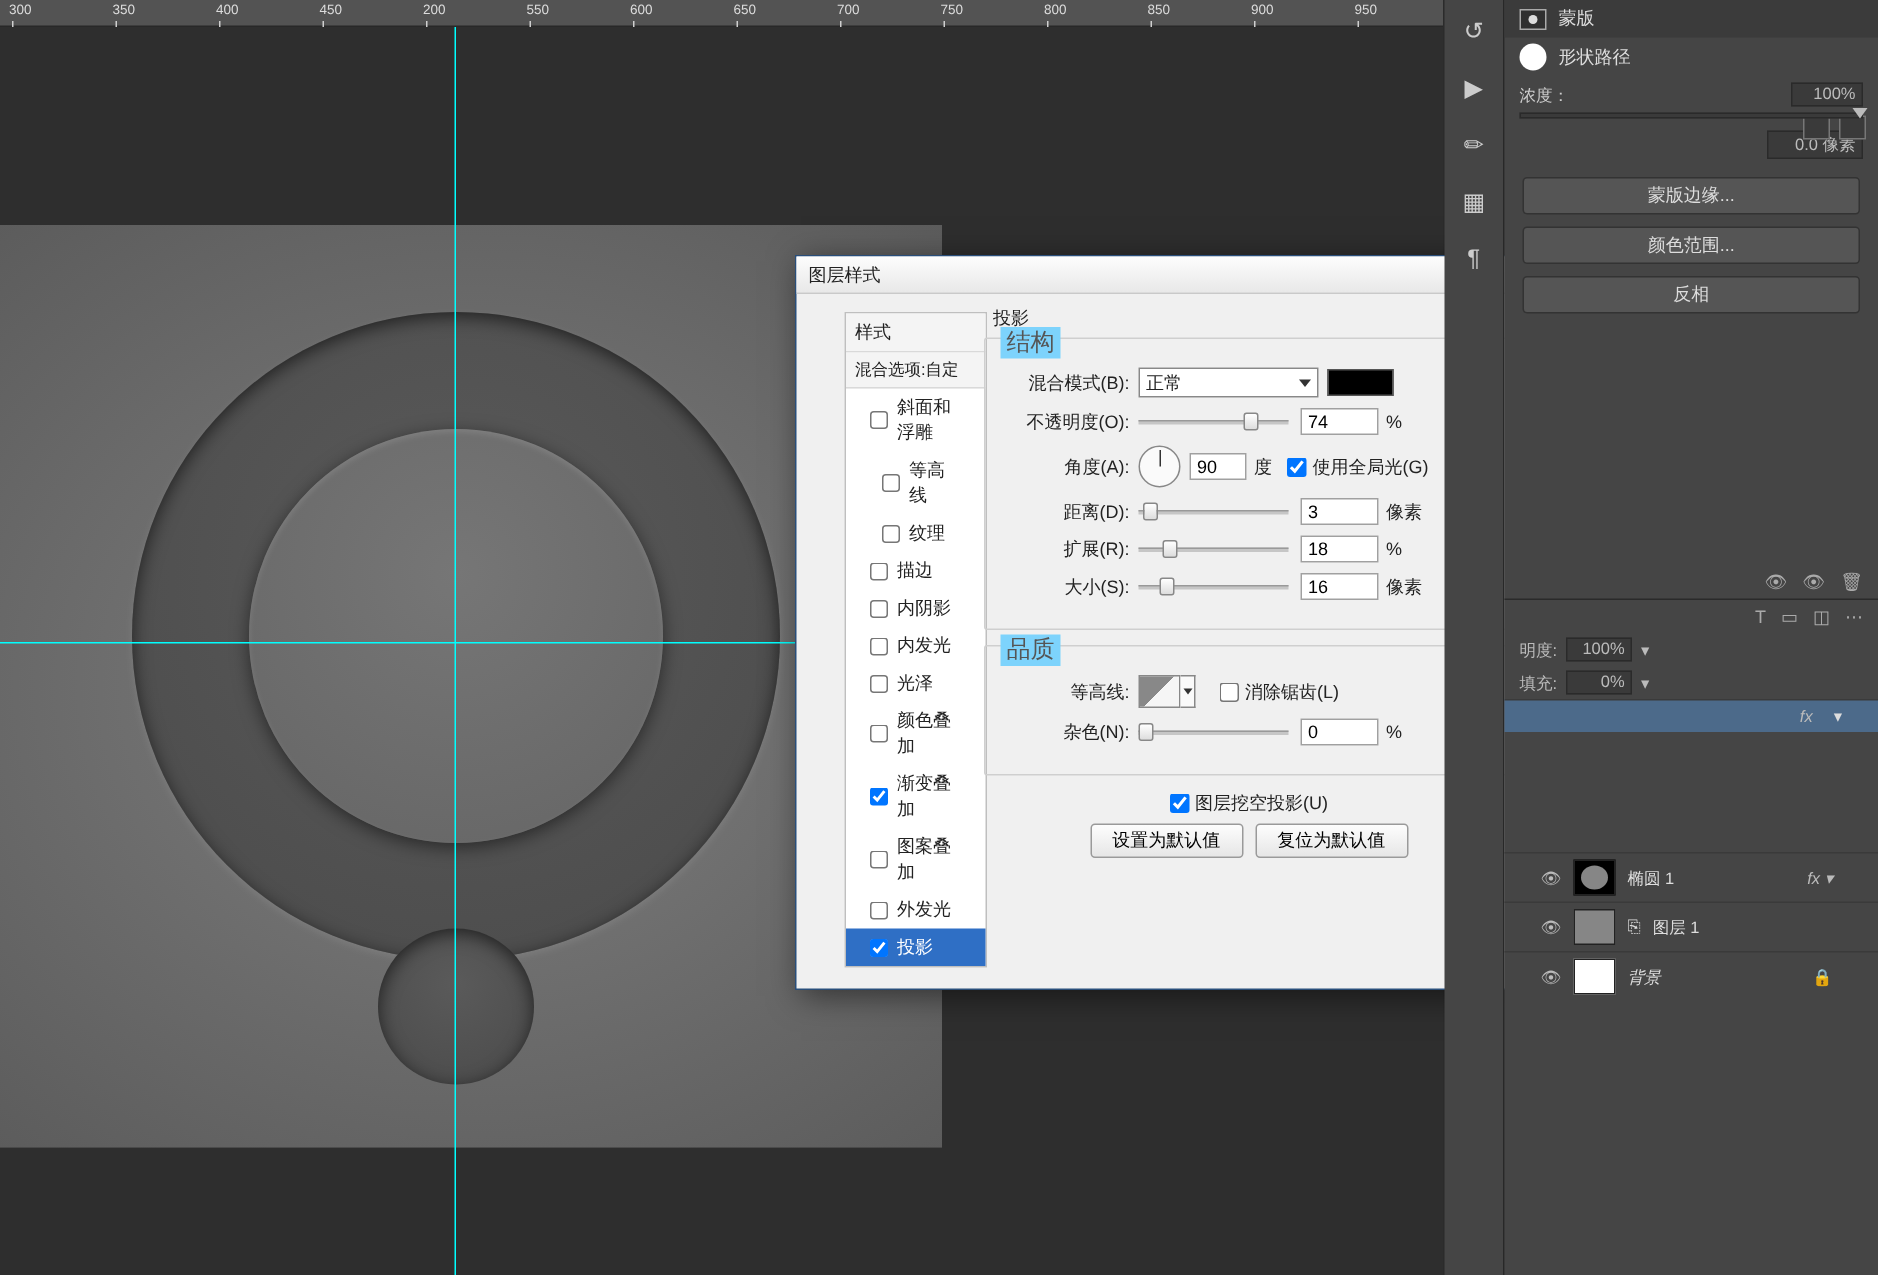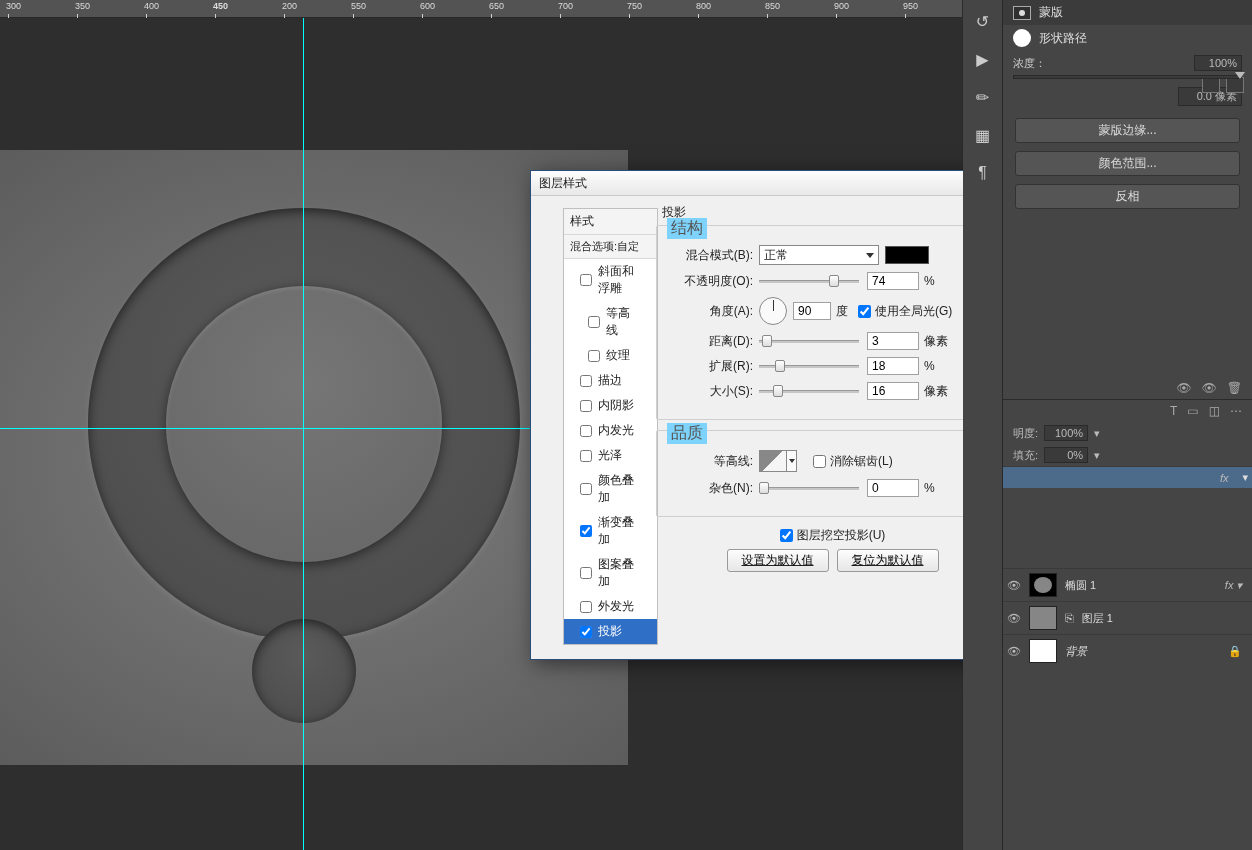--- a/index.html
+++ b/index.html
@@ -58,21 +58,21 @@
 .row .unit { margin-left: 5px; color: #222; }
 .slider { width: 100px; height: 14px; margin-right: 8px; position: relative; }
 .slider::before { content:""; position:absolute; left:0; right:0; top:6px; height:2px; background:#c6c6c6; border-top:1px solid #999; }
 .slider .thumb { position:absolute; top:1px; width:10px; height:12px; background:linear-gradient(#fff,#ddd); border:1px solid #888; border-radius:2px; }
 .select { display:inline-flex; align-items:center; border:1px solid #888; height:20px; width:120px; background:#fff; padding:0 4px; justify-content:space-between; }
 .select .arrow { width:0; height:0; border-left:4px solid transparent; border-right:4px solid transparent; border-top:5px solid #333; }
 .color-swatch { width: 44px; height: 18px; background:#000; border:1px solid #555; margin-left:6px; }
 .angle-dial { width: 28px; height: 28px; border: 1px solid #888; border-radius: 50%; position: relative; background:#fafafa; margin-right:6px; }
 .angle-dial::after { content:""; position:absolute; left:50%; top:2px; width:1px; height:11px; background:#333; }
 .chk { display:inline-flex; align-items:center; gap:4px; }
-.btn-row { display:flex; gap:8px; justify-content:center; margin-top:4px;text-decoration:underline; }
+.btn-row { display:flex; gap:8px; justify-content:center; margin-top:4px; }
 .small-btn { padding: 2px 14px; background: linear-gradient(#fdfdfd,#e6e6e6); border:1px solid #9a9a9a; border-radius:3px; font-size:12px; }
 .contour-thumb { width: 28px; height: 22px; border:1px solid #888; background: linear-gradient(135deg,#888 49.5%, #f5f5f5 50%); display:inline-block; }
 .contour-dd { width:10px; height:22px; border:1px solid #888; border-left:none; display:inline-flex; align-items:center; justify-content:center; background:#fafafa;}
 .contour-dd .arrow{ width:0;height:0;border-left:3px solid transparent;border-right:3px solid transparent;border-top:4px solid #333;}
 
 
 .dlg-right { position:absolute; right:10px; top:12px; width:112px; display:flex; flex-direction:column; gap:6px; align-items:center; }
 .dlg-right .wbtn { width: 112px; padding: 2px 0; text-align:center; background: linear-gradient(#fdfdfd,#e6e6e6);
   border:1px solid #8f8f8f; border-radius:3px; font-size:12px; }
 .dlg-right .wbtn.primary { background: linear-gradient(#e7f3fe,#bcdefb); border-color:#6ea3d6; }
@@ -91,21 +91,21 @@
 .mask-icon::after{content:"";position:absolute;left:5px;top:3px;width:6px;height:6px;border-radius:50%;background:#ddd;}
 .path-icon { width:18px; height:18px; border-radius:50%; background:#fff;}
 .pct-box { background:#3a3a3a; border:1px solid #2a2a2a; width:48px; padding:1px 4px; text-align:right; color:#bbb; font-size:11px;}
 .wide-btn { display:block; width: 90%; margin: 8px auto; text-align:center; padding:3px 0;
   background:#555; border:1px solid #333; color:#ddd; border-radius:3px; font-size:12px; }
 .panel-row { display:flex; justify-content:space-between; align-items:center; padding:4px 10px; font-size:11px;}
 .mini-ico-row { display:flex; justify-content:flex-end; gap:10px; padding:4px 10px; color:#aaa; }
 .mini-ico-row span { cursor:pointer; }
 
 .layers { padding: 0; }
-.layer { display:flex; align-items:center; gap:8px; padding:4px 4px; border-top:1px solid #3a3a3a; font-size:11px; color:#ddd;}
+.layer { display:flex; align-items:center; gap:8px; padding:4px 24px; border-top:1px solid #3a3a3a; font-size:11px; color:#ddd;}
 .layer .eye { width:14px; color:#bbb; cursor:pointer; text-align:center;}
 .layer .thumb { width:28px; height:24px; background:#fff; border:1px solid #222; }
 .layer .thumb.ellipse { background:#000; position:relative;}
 .layer .thumb.ellipse::after{content:"";position:absolute;left:4px;top:3px;width:18px;height:16px;border-radius:50%;background:#868686;}
 .layer .thumb.art { background:#868686; }
 .layer.selected { background:#4c6a8a; }
 .layer .fx { margin-left:auto; color:#bbb; font-style:italic; padding-right:6px;}
 .layer .lock { margin-left:auto; color:#bbb; padding-right:6px;}
 .panels .sep { height:160px; }
 .prop { display:flex; align-items:center; gap:6px; padding:3px 10px; font-size:11px; color:#bbb;}
@@ -113,21 +113,21 @@
 .ic-right-duo { position:absolute; right:8px; top:52px; display:flex; gap:6px; }
 .ic-right-duo span{width:18px;height:16px;border:1px solid #777;background:#3a3a3a;}
 </style>
 </head>
 <body>
 
 <div class="ruler-top" id="ruler">
     <span class="ruler-mark" style="left: 10px;">300</span>
     <span class="ruler-mark" style="left: 79px;">350</span>
     <span class="ruler-mark" style="left: 148px;">400</span>
-    <span class="ruler-mark" style="left: 217px; font-weight: bold;">450</span>
+    <span class="ruler-mark" style="left: 217px;">450</span>
     <span class="ruler-mark" style="left: 286px;">200</span>
     <span class="ruler-mark" style="left: 355px;">550</span>
     <span class="ruler-mark" style="left: 424px;">600</span>
     <span class="ruler-mark" style="left: 493px;">650</span>
     <span class="ruler-mark" style="left: 562px;">700</span>
     <span class="ruler-mark" style="left: 631px;">750</span>
     <span class="ruler-mark" style="left: 700px;">800</span>
     <span class="ruler-mark" style="left: 769px;">850</span>
     <span class="ruler-mark" style="left: 838px;">900</span>
     <span class="ruler-mark" style="left: 907px;">950</span>

